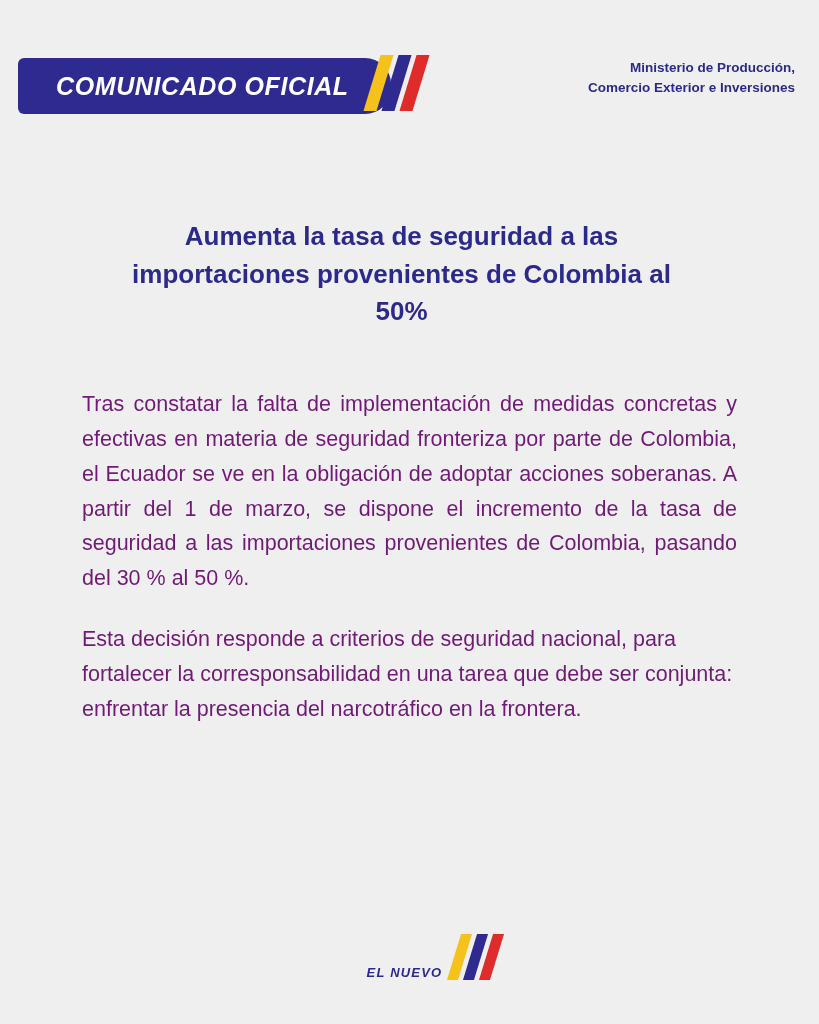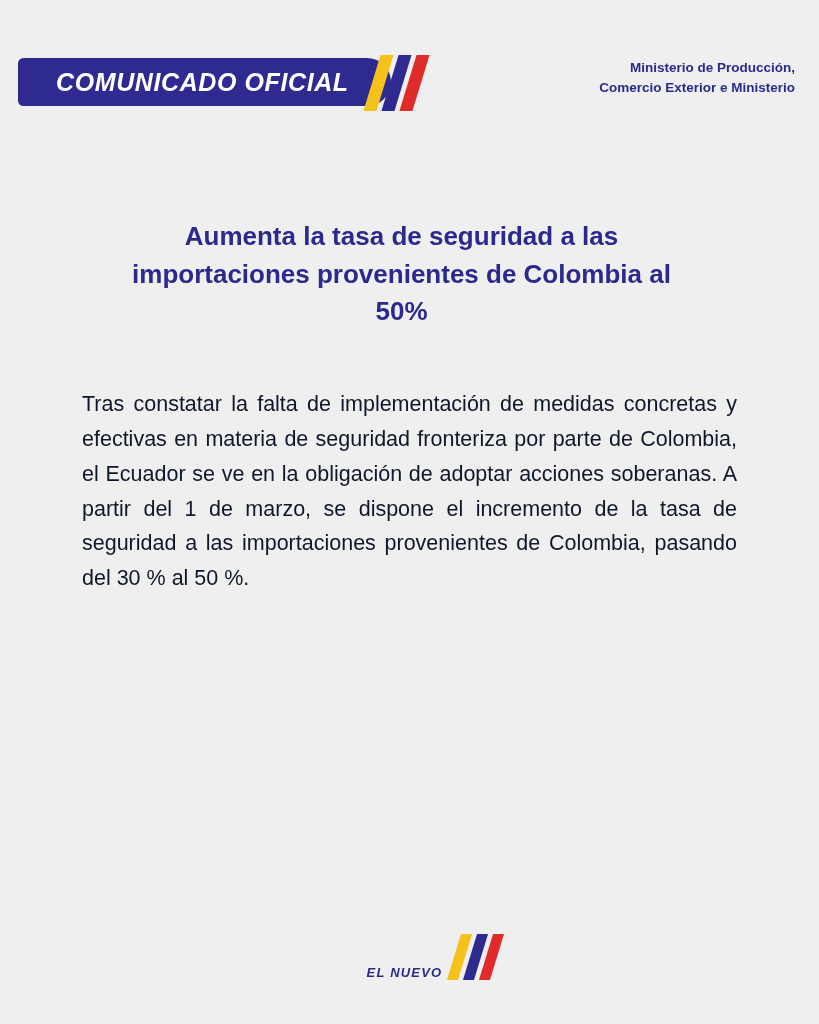--- a/index.html
+++ b/index.html
@@ -19,21 +19,21 @@
   
   .header {
     position: relative;
     height: 140px;
   }
 
   .banner {
     position: absolute;
     left: 18px;
     top: 58px;
-    height: 48px;
+    height: 56px;
     min-width: 340px;
     background: #2e2a8f;
     border-radius: 6px 26px 26px 6px;
     display: flex;
     align-items: center;
     padding: 0 42px 0 38px;
     box-sizing: border-box;
   }
   .banner-text {
     color: #ffffff;
@@ -86,21 +86,21 @@
     padding: 0 110px;
     box-sizing: border-box;
   }
 
   
   .body-copy {
     margin: 56px auto 0 auto;
     width: 655px;
     font-size: 21.5px;
     line-height: 1.62;
-    color: #0f172a;
+    color: #701a75;
   }
   .body-copy p {
     margin: 0 0 26px 0;
   }
   .body-copy p.justify {
     text-align: justify;
   }
 
   
   .footer {
@@ -165,29 +165,30 @@
   </div>
 
   <div class="slashes">
     <div class="slash s1"></div>
     <div class="slash s2"></div>
     <div class="slash s3"></div>
   </div>
 
   <div class="ministry">
     <div>Ministerio de Producción,</div>
-    <div>Comercio Exterior e Ministerio</div>
+    <div>Comercio Exterior e Inversiones</div>
   </div>
 
 </div>
 
 <h1 class="title">Aumenta la tasa de seguridad a las importaciones provenientes de Colombia al 50%</h1>
 
 <div class="body-copy">
   <p class="justify">Tras constatar la falta de implementación de medidas concretas y efectivas en materia de seguridad fronteriza por parte de Colombia, el Ecuador se ve en la obligación de adoptar acciones soberanas. A partir del 1 de marzo, se dispone el incremento de la tasa de seguridad a las importaciones provenientes de Colombia, pasando del 30 % al 50 %.</p>
+  <p>Esta decisión responde a criterios de seguridad nacional, para fortalecer la corresponsabilidad en una tarea que debe ser conjunta: enfrentar la presencia del narcotráfico en la frontera.</p>
 </div>
 
 <div class="footer">
   <div class="logo">
     <div class="logo-words">
       <span class="logo-small">EL NUEVO</span>
     </div>
     <div class="logo-slashes">
       <div class="slash s1"></div>
       <div class="slash s2"></div>

